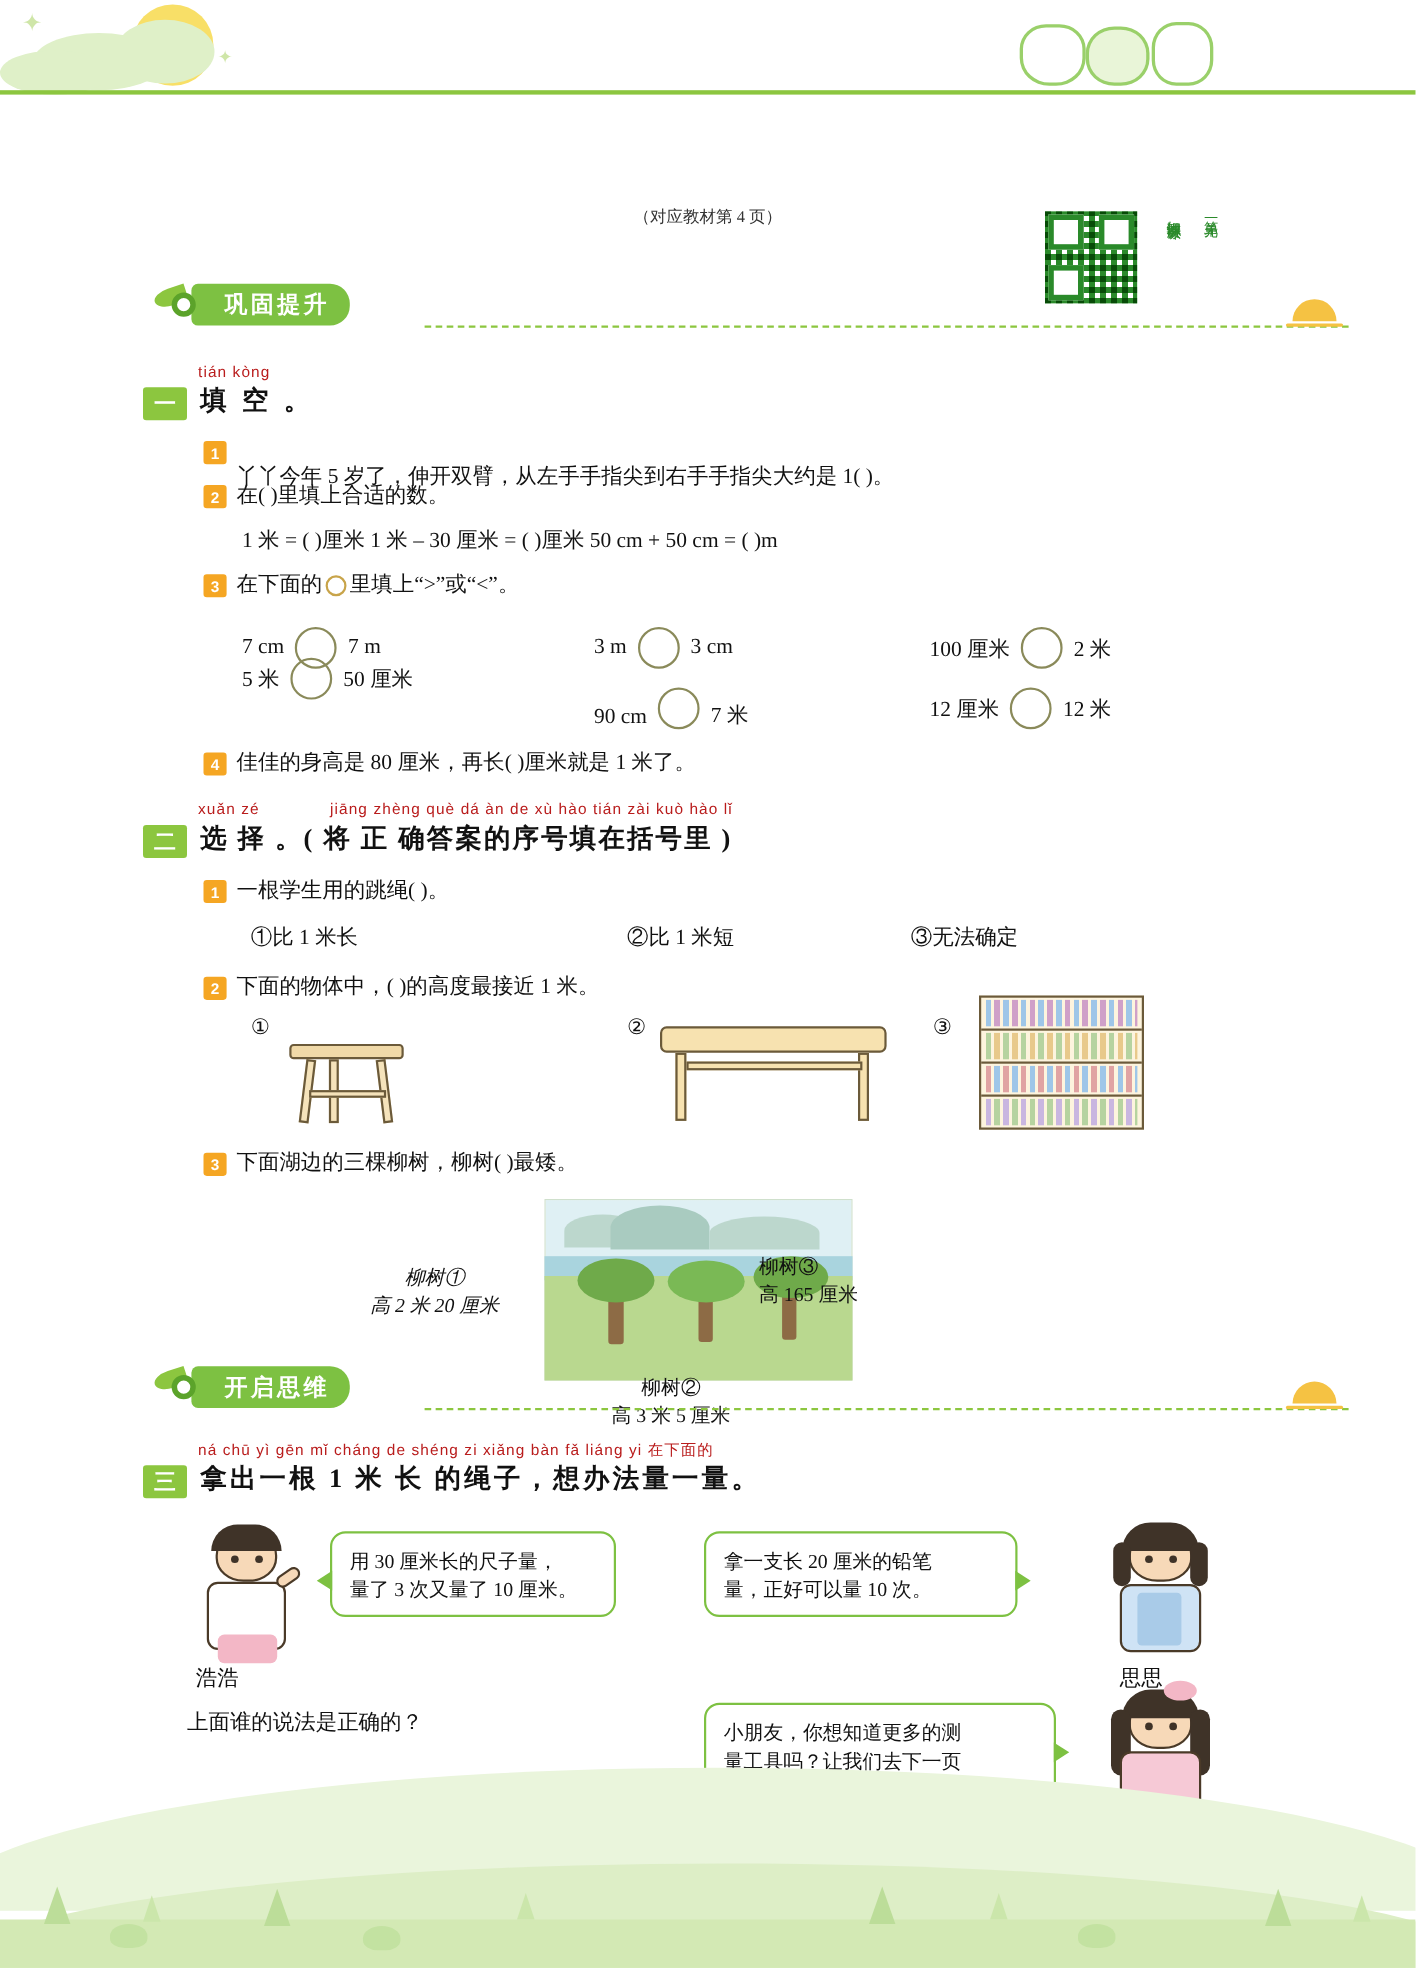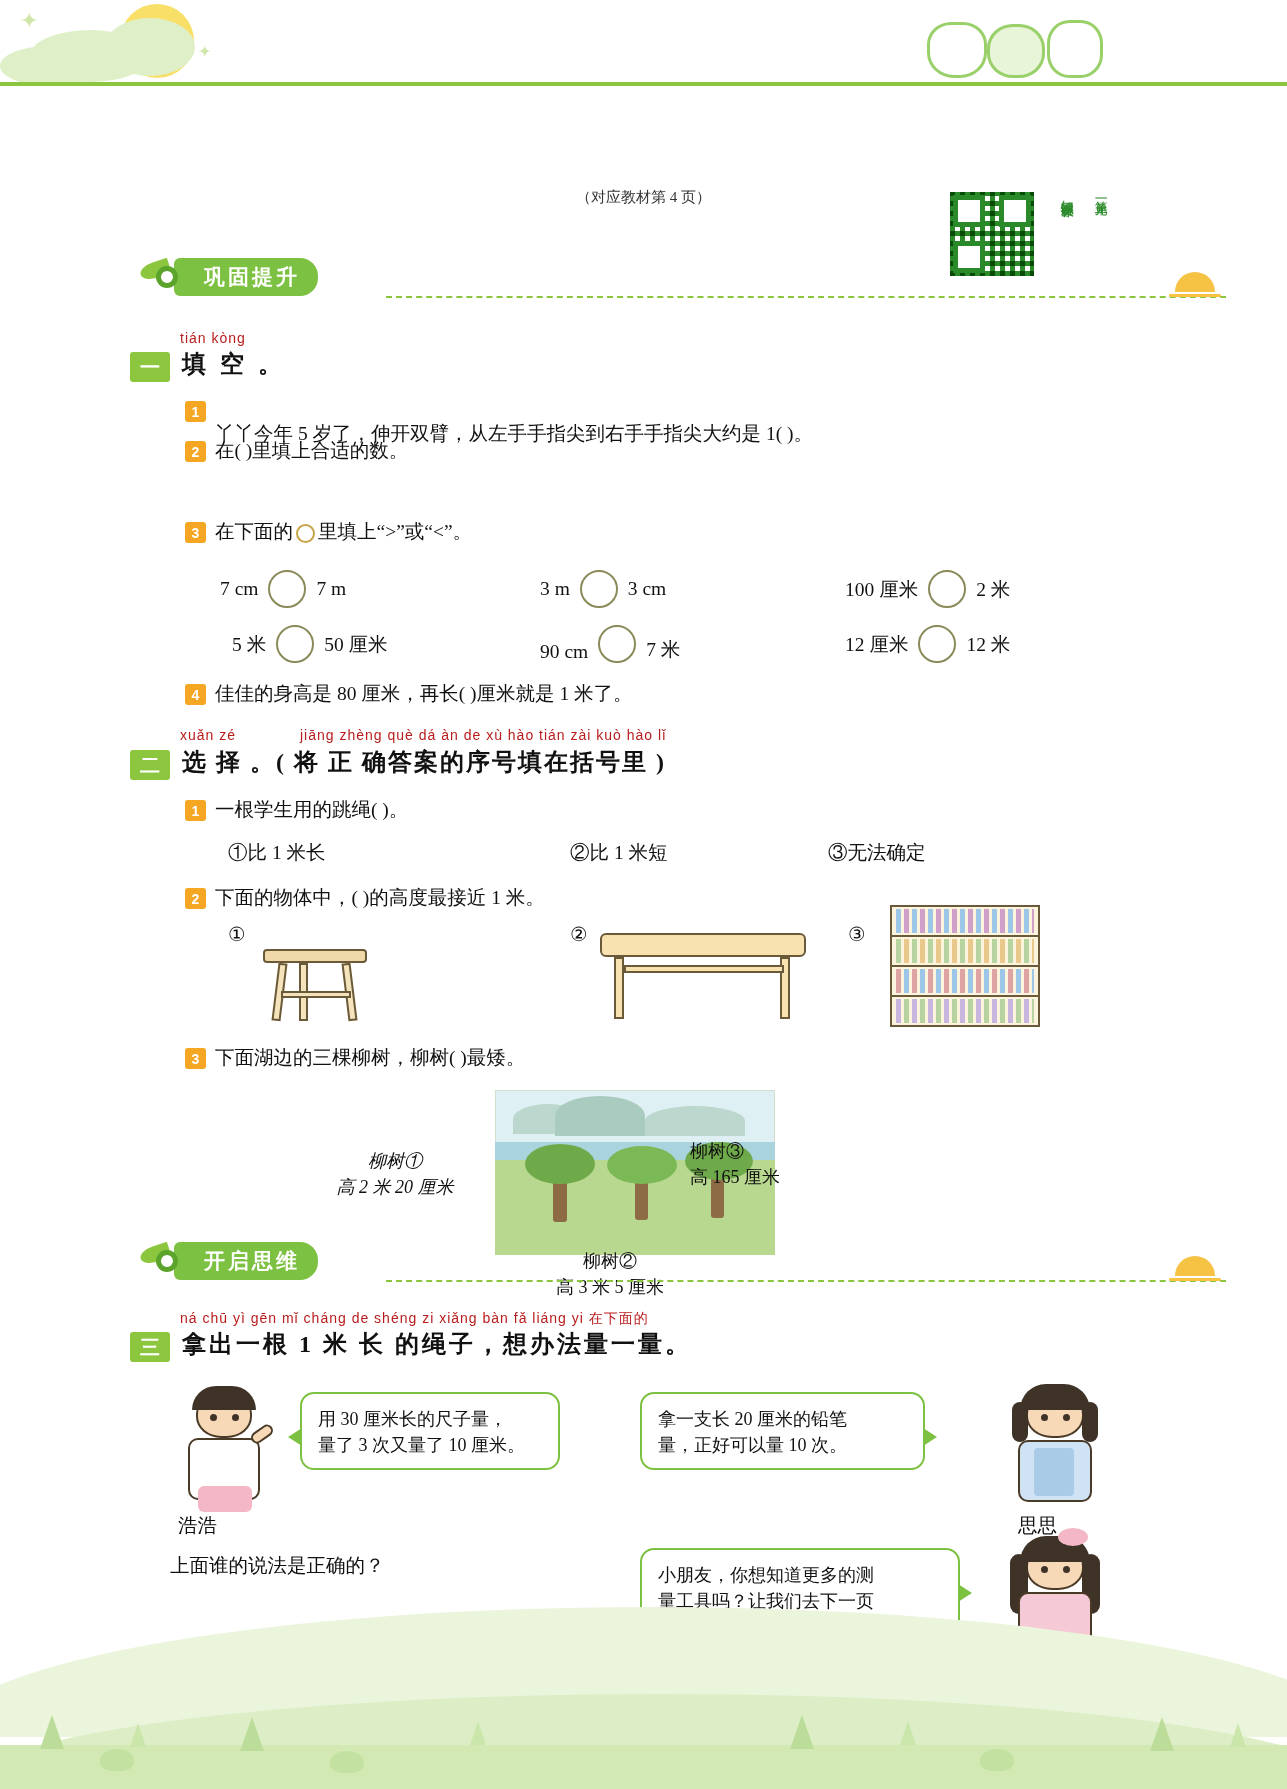--- a/index.html
+++ b/index.html
@@ -384,20 +384,21 @@
 
   <div class="pinyin" style="left:180px; top:330px;">tián kòng</div>
   <div class="sec-num" style="left:130px; top:352px;">一</div>
   <div class="sec-head" style="left:182px; top:348px;">填 空 。</div>
 
   <div class="qnum" style="left:185px; top:401px;">1</div>
   <div class="qtext" style="left:215px; top:396px;margin-top:23px;">丫丫今年 5 岁了，伸开双臂，从左手手指尖到右手手指尖大约是 1(          )。</div>
 
   <div class="qnum" style="left:185px; top:441px;">2</div>
   <div class="qtext" style="left:215px; top:436px;">在(        )里填上合适的数。</div>
+  <div class="qtext" style="left:220px; top:477px;">1 米 = (         )厘米    1 米 – 30 厘米 = (         )厘米    50 cm + 50 cm = (         )m</div>
 
   <div class="qnum" style="left:185px; top:522px;">3</div>
   <div class="qtext" style="left:215px; top:517px;">
     <span>在下面的</span><span class="circle-small"></span><span>里填上“&gt;”或“&lt;”。</span>
   </div>
 
   <div class="cmp" style="left:220px; top:570px;">
     <span>7 cm</span>
     <span class="circle-blank"></span>
     <span>7 m</span>
@@ -406,21 +407,21 @@
     <span>3 m</span>
     <span class="circle-blank"></span>
     <span>3 cm</span>
   </div>
   <div class="cmp" style="left:845px; top:570px;">
     <span>100 厘米</span>
     <span class="circle-blank"></span>
     <span>2 米</span>
   </div>
 
-  <div class="cmp" style="left:220px; top:625px;margin-left:12px;">
+  <div class="cmp" style="left:220px; top:598px;">
     <span>5 米</span>
     <span class="circle-blank"></span>
     <span>50 厘米</span>
   </div>
   <div class="cmp" style="left:540px; top:625px;align-items:flex-end;">
     <span>90 cm</span>
     <span class="circle-blank"></span>
     <span>7 米</span>
   </div>
   <div class="cmp" style="left:845px; top:625px;">

